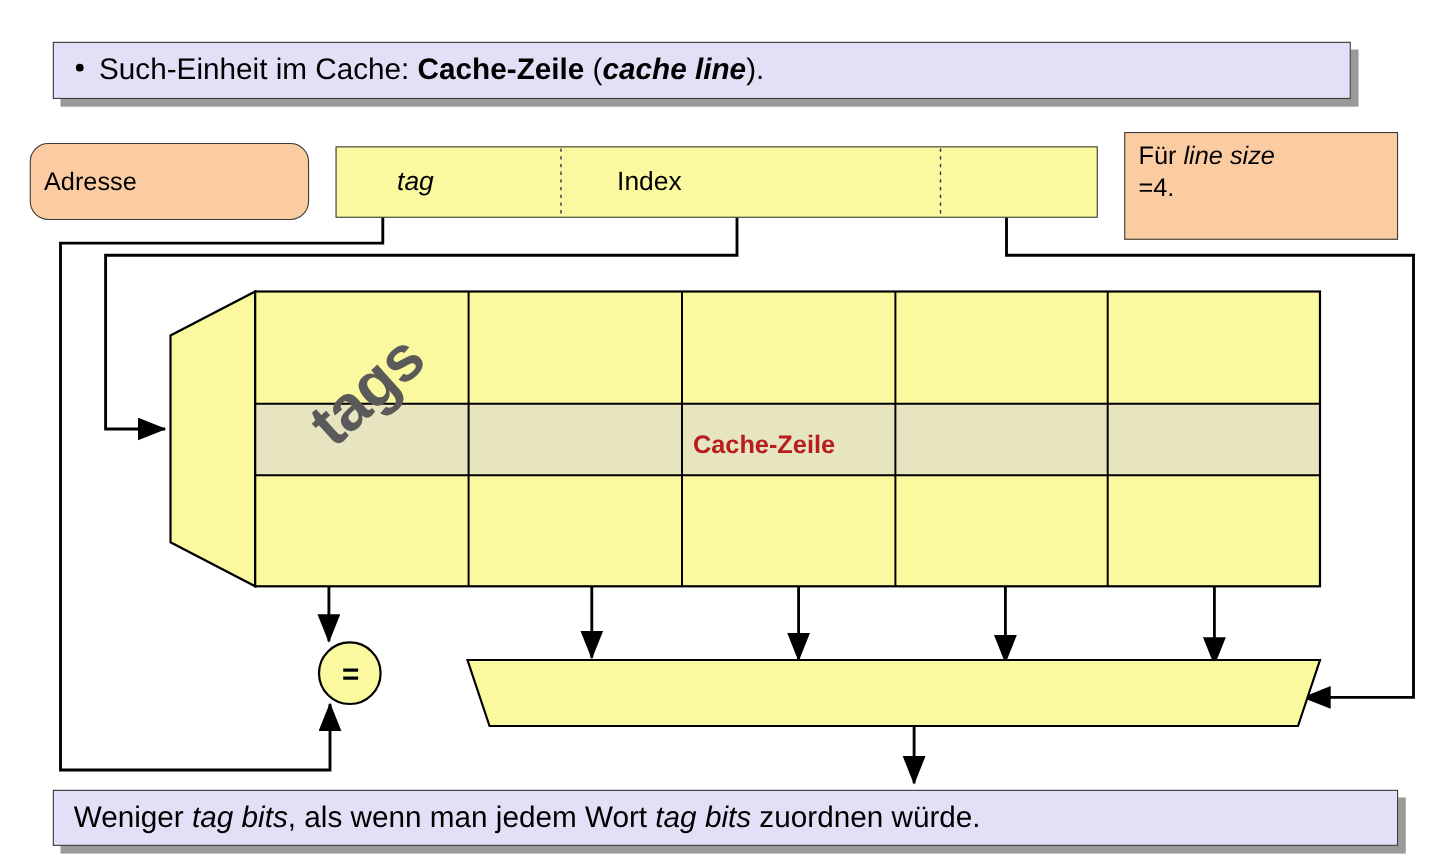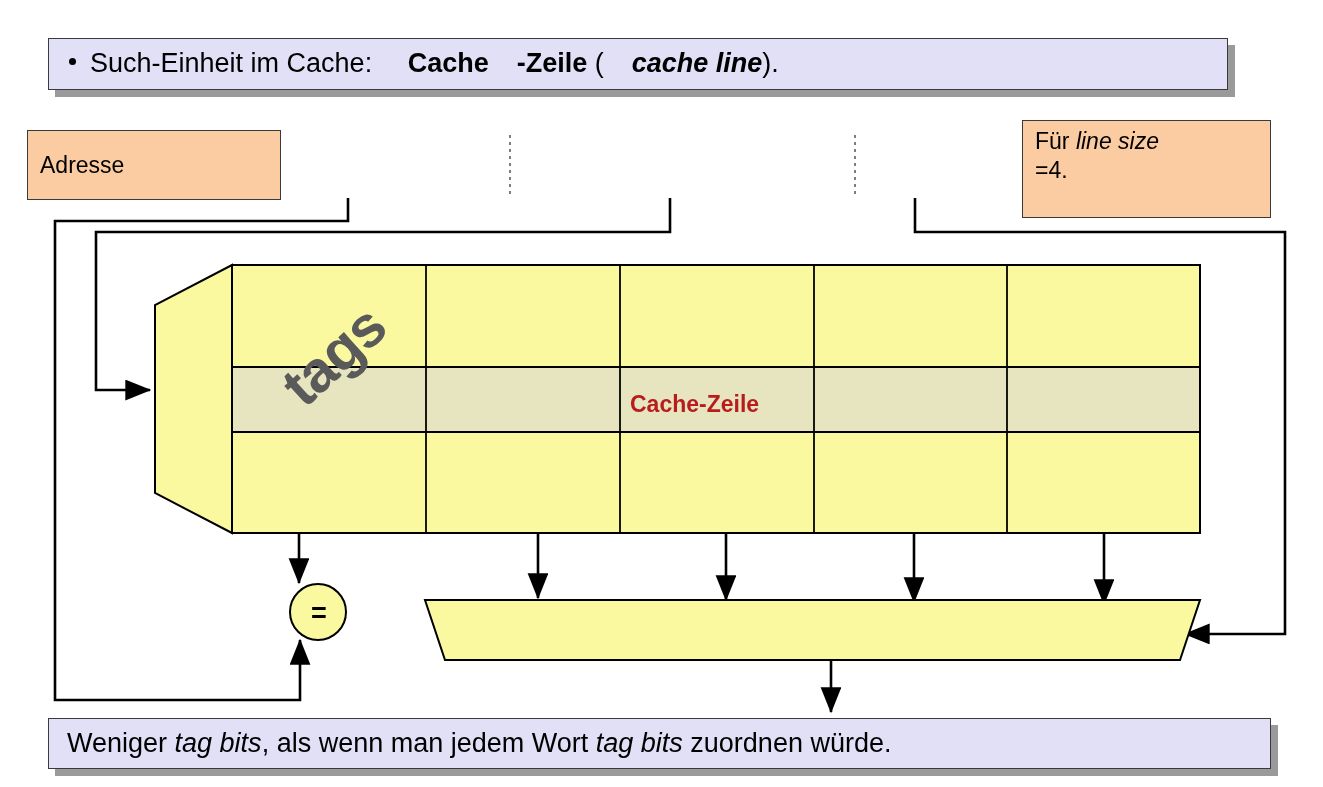--- a/index.html
+++ b/index.html
@@ -9,56 +9,60 @@
 
   .callout{position:absolute;box-sizing:border-box;background:#E1E0F7;border:1.6px solid #3a3a3a;
            box-shadow:7px 7px 0 0 #9a9a9a;display:flex;align-items:center;}
   .callout .txt{font-size:27px;color:#000;line-height:1.15;white-space:nowrap;}
   #header-callout{left:48px;top:38px;width:1180px;height:52px;padding-left:18px;}
   #footer-callout{left:48px;top:718px;width:1223px;height:51px;padding-left:18px;}
   .bullet{display:inline-block;width:7px;height:7px;border-radius:50%;background:#000;
           vertical-align:middle;margin:0 14px 6px 2px;}
 
   .peach{position:absolute;box-sizing:border-box;background:#FBCCA2;border:1.5px solid #3a3a3a;}
-  #addr-box{left:27px;top:130px;width:254px;height:70px;display:flex;align-items:center;padding-left:12px;}
+  #addr-box{left:27px;top:130px;width:254px;height:70px;display:flex;align-items:center;padding-left:12px;border-radius:17px;}
   #addr-box .txt{font-size:23px;color:#000;}
   #note-box{left:1022px;top:120px;width:249px;height:98px;padding:6px 0 0 12px;}
   #note-box .txt{font-size:23px;color:#000;line-height:1.25;}
 
   #addr-bar{position:absolute;left:305px;top:133px;width:693px;height:65px;box-sizing:border-box;
             background:#FAF9A0;border:1.5px solid #3a3a3a;}
   .seg-label{position:absolute;font-size:24px;color:#000;top:18px;}
   #seg-tag{left:55px;font-style:italic;}
   #seg-index{left:255px;}
 
   .cell-label{position:absolute;font-size:23px;color:#b91c1c;font-weight:bold;}
   #cacheline-label{left:630px;top:391px;}
   #tags-label{position:absolute;left:268px;top:369px;font-size:58px;color:#5a5a5a;
               font-weight:700;transform:rotate(-42deg);transform-origin:left top;letter-spacing:-1px;}
   #eq-label{position:absolute;left:311px;top:598px;font-size:27px;color:#000;font-weight:700;}
 
   i{font-style:italic;}
-  b{font-weight:700;margin-left:28px;}
+  b{font-weight:700;}
 </style>
 </head>
 <body>
 
 <div class="stage">
 
   <div class="callout" id="header-callout">
     <span class="bullet"></span>
     <span class="txt">
       <span>Such-Einheit im Cache: </span><b>Cache</b><b>-Zeile</b><span> (</span><b><i>cache line</i></b><span>).</span>
     </span>
   </div>
 
   <div class="peach" id="addr-box">
     <span class="txt">Adresse</span>
   </div>
 
+  <div id="addr-bar">
+    <span class="seg-label" id="seg-tag">tag</span>
+    <span class="seg-label" id="seg-index">Index</span>
+  </div>
 
   <div class="peach" id="note-box">
     <div class="txt">
       <span>Für </span><i>line size</i><br>
       <span>=4.</span>
     </div>
   </div>
 
   <svg class="layer" viewBox="0 0 1323 787">
     <defs>

